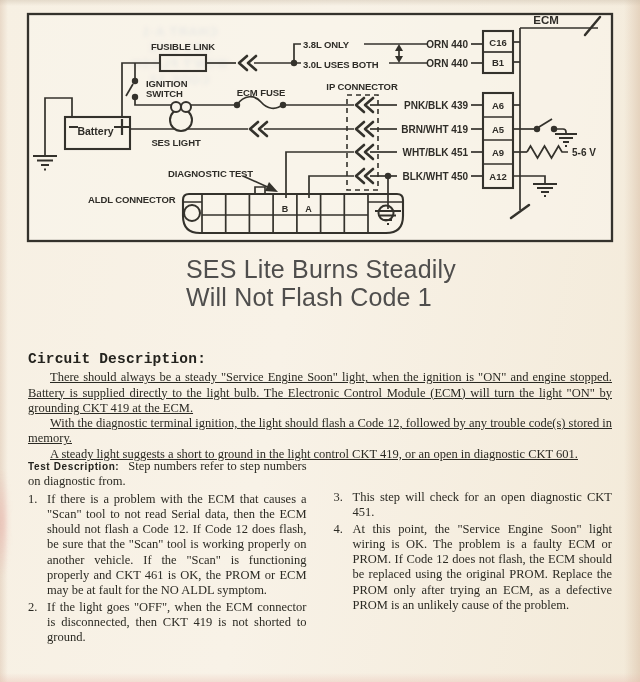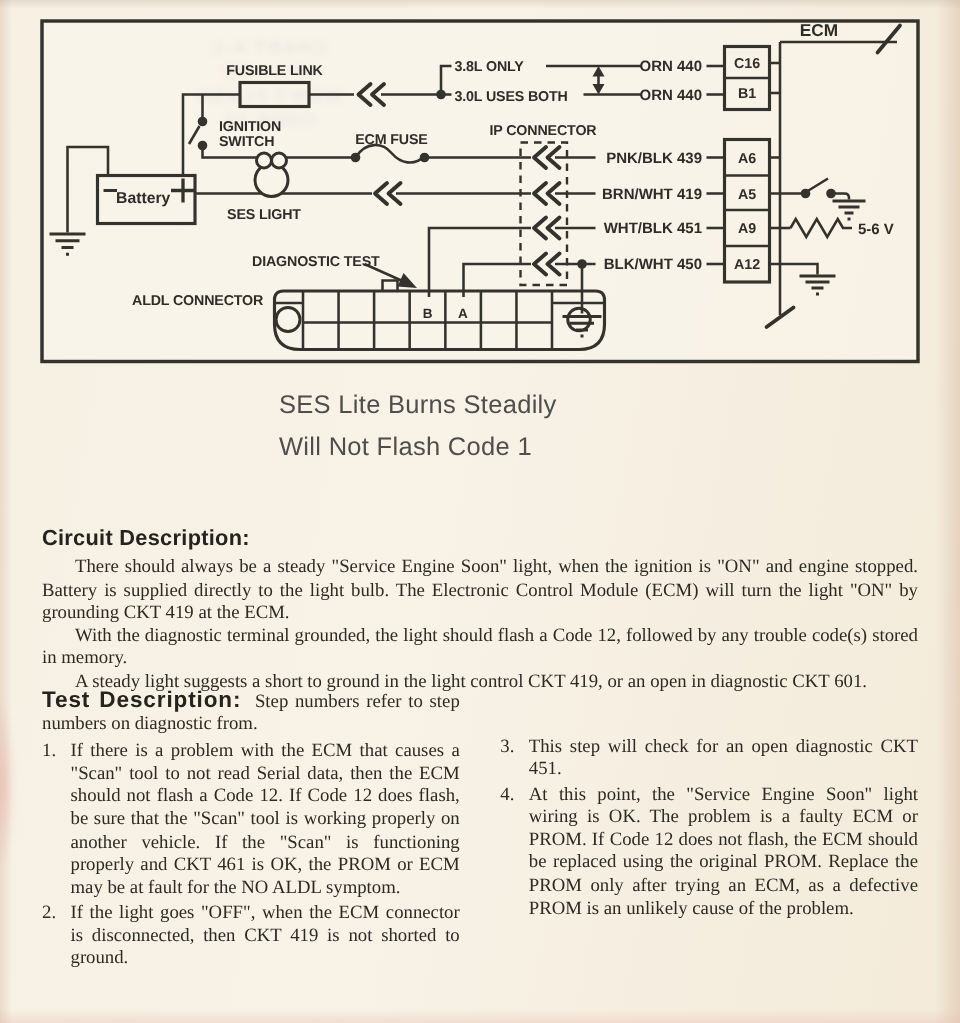--- a/index.html
+++ b/index.html
@@ -10,34 +10,34 @@
   }
   .diagram-svg{position:absolute;left:0;top:0;}
   .ghost{
     position:absolute;left:92px;top:24px;width:175px;text-align:center;
     transform:scaleX(-1);filter:blur(2.2px);opacity:.85;
     color:rgba(125,150,185,.33);font:700 12.5px "Liberation Sans",sans-serif;
     line-height:16px;letter-spacing:1px;pointer-events:none;
   }
   .title{
     position:absolute;left:186px;top:256px;
-    font-size:17px;line-height:27.5px;color:#4f4e4d;letter-spacing:.2px;
+    font-size:25px;line-height:27.5px;color:#4f4e4d;letter-spacing:.2px;
   }
   .serif{font-family:"Liberation Serif",serif;font-size:12.5px;line-height:15.3px;color:#2b2a23;}
   .section{position:absolute;left:28px;width:584px;}
   .cd{top:352px;}
   .cd h2,.td .heading{
     font-family:"Liberation Sans",sans-serif;font-weight:700;color:#24231e;
   }
-  .cd h2{font-size:14.5px;margin:0 0 3px 0;letter-spacing:.2px;}
-  .cd p{margin:0;text-indent:22px;text-align:justify;}
+  .cd h2{font-size:14.5px;margin:0 0 3px 0;letter-spacing:.2px;font-family:Liberation Mono, monospace;}
+  .cd p{margin:0;text-indent:22px;text-align:justify;text-decoration:underline;}
   .td{top:459px;display:flex;gap:27px;}
   .col{width:279px;}
   .col-right{padding-top:30px;}
-  .td .heading{font-size:15px;letter-spacing:.6px;margin-right:9px;}
+  .td .heading{font-size:10px;letter-spacing:.6px;margin-right:9px;}
   .intro-wrap{text-align:justify;margin-bottom:2px;}
   .item{display:flex;margin-top:1px;}
   .item .num{width:19px;flex:none;}
   .item .itxt{flex:1;text-align:justify;}
   .edge{position:absolute;pointer-events:none;}
   .edge-left{left:0;top:0;bottom:0;width:8px;background:linear-gradient(to right,rgba(216,190,168,.45),rgba(0,0,0,0));}
   .edge-right{right:0;top:0;bottom:0;width:16px;background:linear-gradient(to left,rgba(214,186,160,.5),rgba(0,0,0,0));}
   .edge-bottom{left:0;right:0;bottom:0;height:9px;background:linear-gradient(to top,rgba(232,190,178,.4),rgba(0,0,0,0));}
   .edge-top{left:0;right:0;top:0;height:6px;background:linear-gradient(to bottom,rgba(200,185,165,.4),rgba(0,0,0,0));}
   .stain-a{position:absolute;left:-6px;top:468px;width:16px;height:110px;
@@ -224,21 +224,21 @@
   </svg>
 
   <div class="title">
     <div>SES Lite Burns Steadily</div>
     <div>Will Not Flash Code 1</div>
   </div>
 
   <div class="section cd serif">
     <h2>Circuit Description:</h2>
     <p>There should always be a steady "Service Engine Soon" light, when the ignition is "ON" and engine stopped.  Battery is supplied directly to the light bulb.  The Electronic Control Module (ECM) will turn the light "ON" by grounding CKT 419 at the ECM.</p>
-    <p>With the diagnostic terminal grounded, the light should flash a Code 12, followed by any trouble code(s) stored in memory.</p>
+    <p>With the diagnostic terminal ignition, the light should flash a Code 12, followed by any trouble code(s) stored in memory.</p>
     <p>A steady light suggests a short to ground in the light control CKT 419, or an open in diagnostic CKT 601.</p>
   </div>
 
   <div class="section td serif">
     <div class="col">
       <div class="intro-wrap">
         <span class="heading">Test Description:</span><span>Step numbers refer to step numbers on diagnostic from.</span>
       </div>
       <div class="item">
         <span class="num">1.</span>

